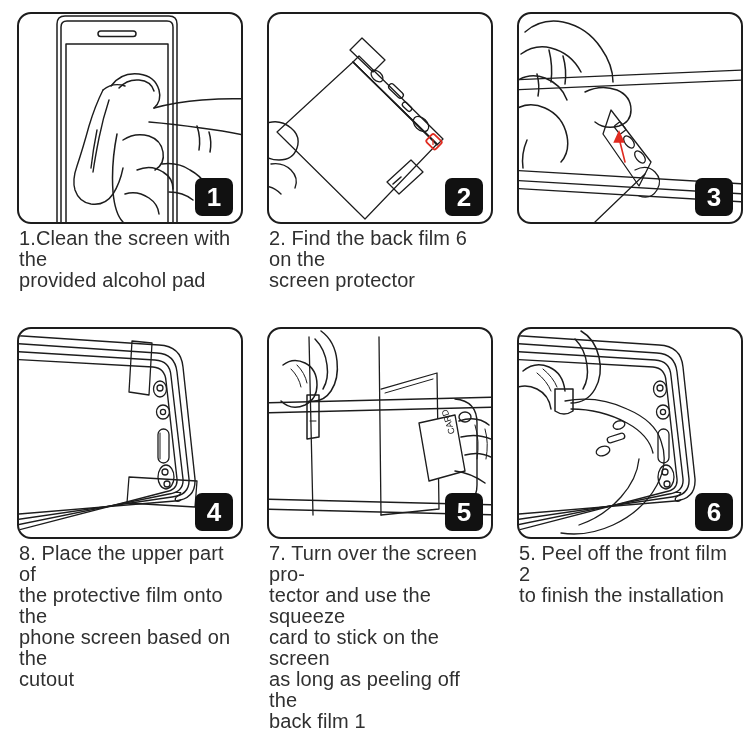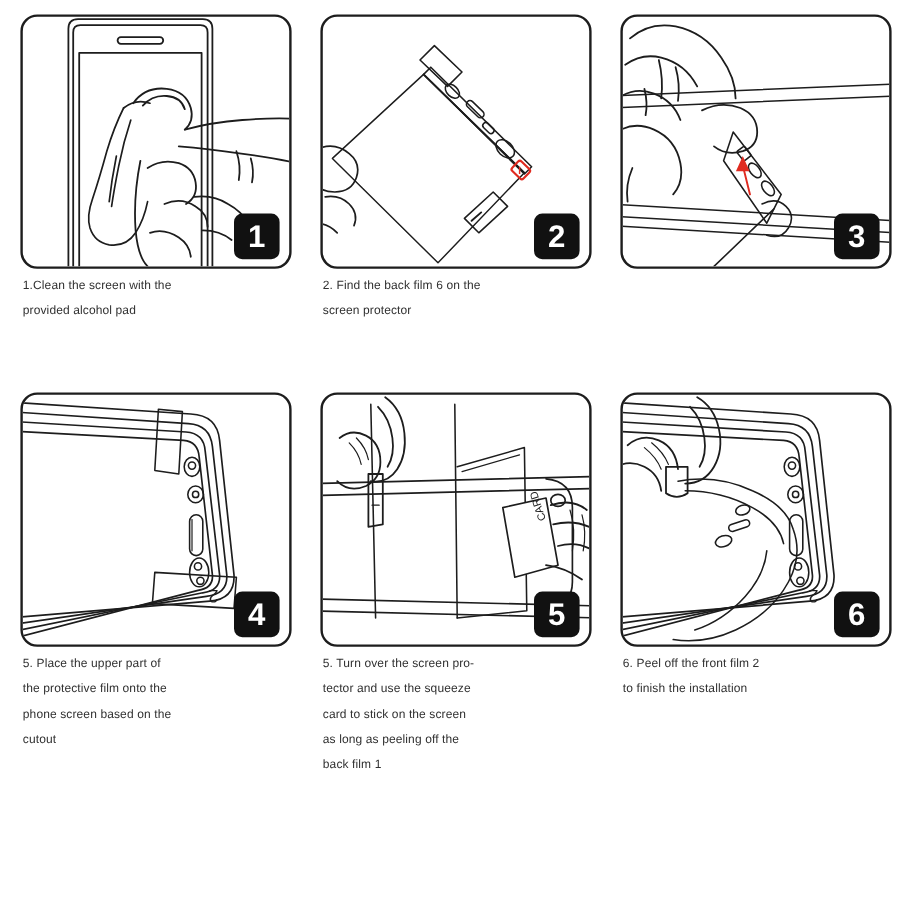--- a/index.html
+++ b/index.html
@@ -67,21 +67,21 @@
     line-height: 38px;
     text-align: center;
     letter-spacing: 0px;
     font-family: "Liberation Sans", sans-serif;
   }
   .caption {
     position: absolute;
     left: 19px;
     top: 228px;
     width: 222px;
-    font-size: 10px;
+    font-size: 20px;
     line-height: 21px;
     color: #303030;
     letter-spacing: 0.1px;
     white-space: pre-line;
   }
   .cell.bottom .panel { top: 7px; }
   .cell.bottom .caption { top: 223px; }
 </style>
 </head>
 <body>
@@ -251,21 +251,21 @@
             <path d="M113 12 L133 14 L130 66 L110 63 Z"></path>
           </g>
 
           <g fill="none" stroke="#1d1d1d" stroke-width="1.3" stroke-linejoin="round">
             <path d="M110 148 L178 152 L176 178 L108 174 Z"></path>
           </g>
           <text x="163" y="173" font-family="'Liberation Sans', sans-serif" font-size="15" fill="#1d1d1d" transform="rotate(180 163 168)">2</text>
         </svg>
         <div class="badge">4</div>
       </div>
-      <div class="caption">5. Place the upper part of
+      <div class="caption">8. Place the upper part of
 the protective film onto the
 phone screen based on the
 cutout</div>
     </div>
 
     <div class="cell bottom">
       <div class="panel">
         <svg class="art" viewBox="0 0 222 208">
           <g fill="none" stroke="#1d1d1d" stroke-width="1.4" stroke-linecap="round" stroke-linejoin="round">
 
@@ -306,21 +306,21 @@
             <path d="M190 92 q18 -6 30 4"></path>
             <path d="M192 108 q16 -4 30 2"></path>
             <path d="M196 126 q14 -4 26 2"></path>
             <path d="M186 142 q16 2 30 12"></path>
             <path d="M206 96 q5 16 2 34" stroke-width="1"></path>
             <path d="M216 100 q4 14 1 30" stroke-width="1"></path>
           </g>
         </svg>
         <div class="badge">5</div>
       </div>
-      <div class="caption">5. Turn over the screen pro-
+      <div class="caption">7. Turn over the screen pro-
 tector and use the squeeze
 card to stick on the screen
 as long as peeling off the
 back film 1</div>
     </div>
 
     <div class="cell bottom">
       <div class="panel">
         <svg class="art" viewBox="0 0 222 208">
           <g fill="none" stroke="#1d1d1d" stroke-width="1.4" stroke-linecap="round" stroke-linejoin="round">
@@ -359,18 +359,18 @@
             <path d="M-6 60 q12 -6 24 0 q12 6 14 20"></path>
             <path d="M18 44 q10 8 14 18" stroke-width="1"></path>
             <path d="M24 40 q10 8 14 18" stroke-width="1"></path>
 
             <path d="M36 60 L54 60 L54 82 q-9 6 -18 0 Z"></path>
           </g>
           <text x="163" y="173" font-family="'Liberation Sans', sans-serif" font-size="15" fill="#1d1d1d" transform="rotate(180 163 168)">2</text>
         </svg>
         <div class="badge">6</div>
       </div>
-      <div class="caption">6. Peel off the front film 2
+      <div class="caption">5. Peel off the front film 2
 to finish the installation</div>
     </div>
 
   </div>
 </div>
 
 </body></html>

